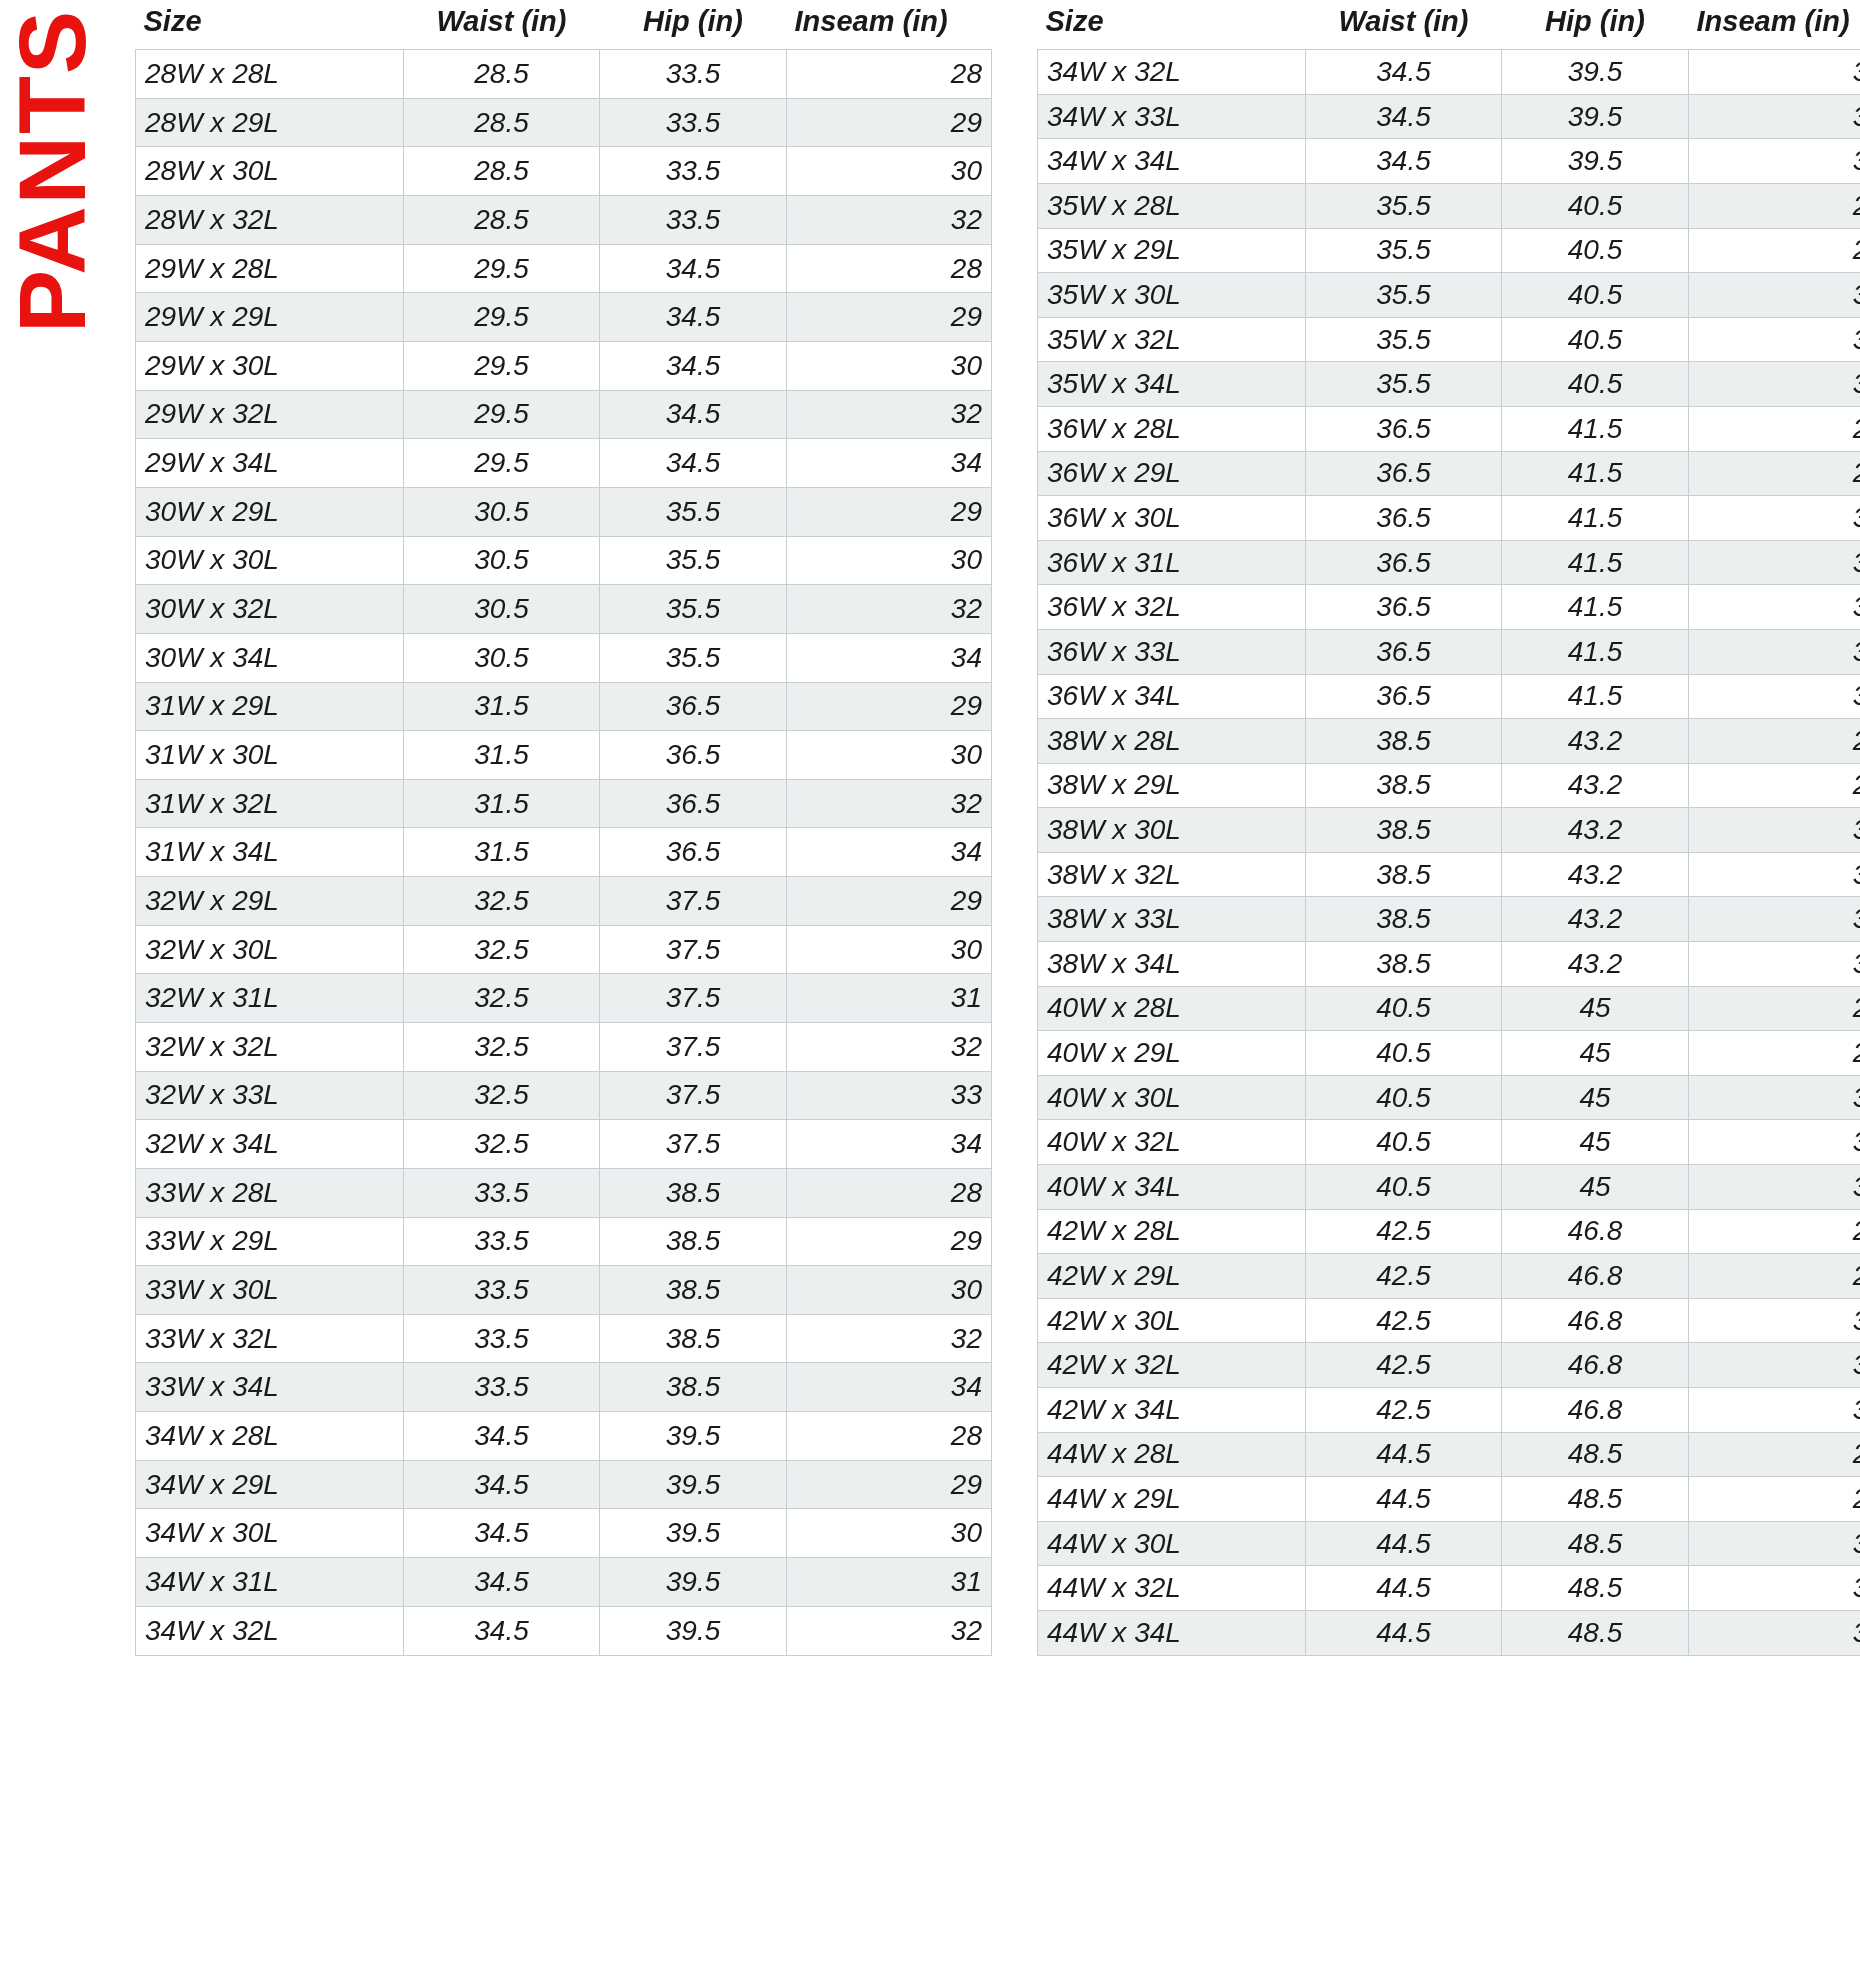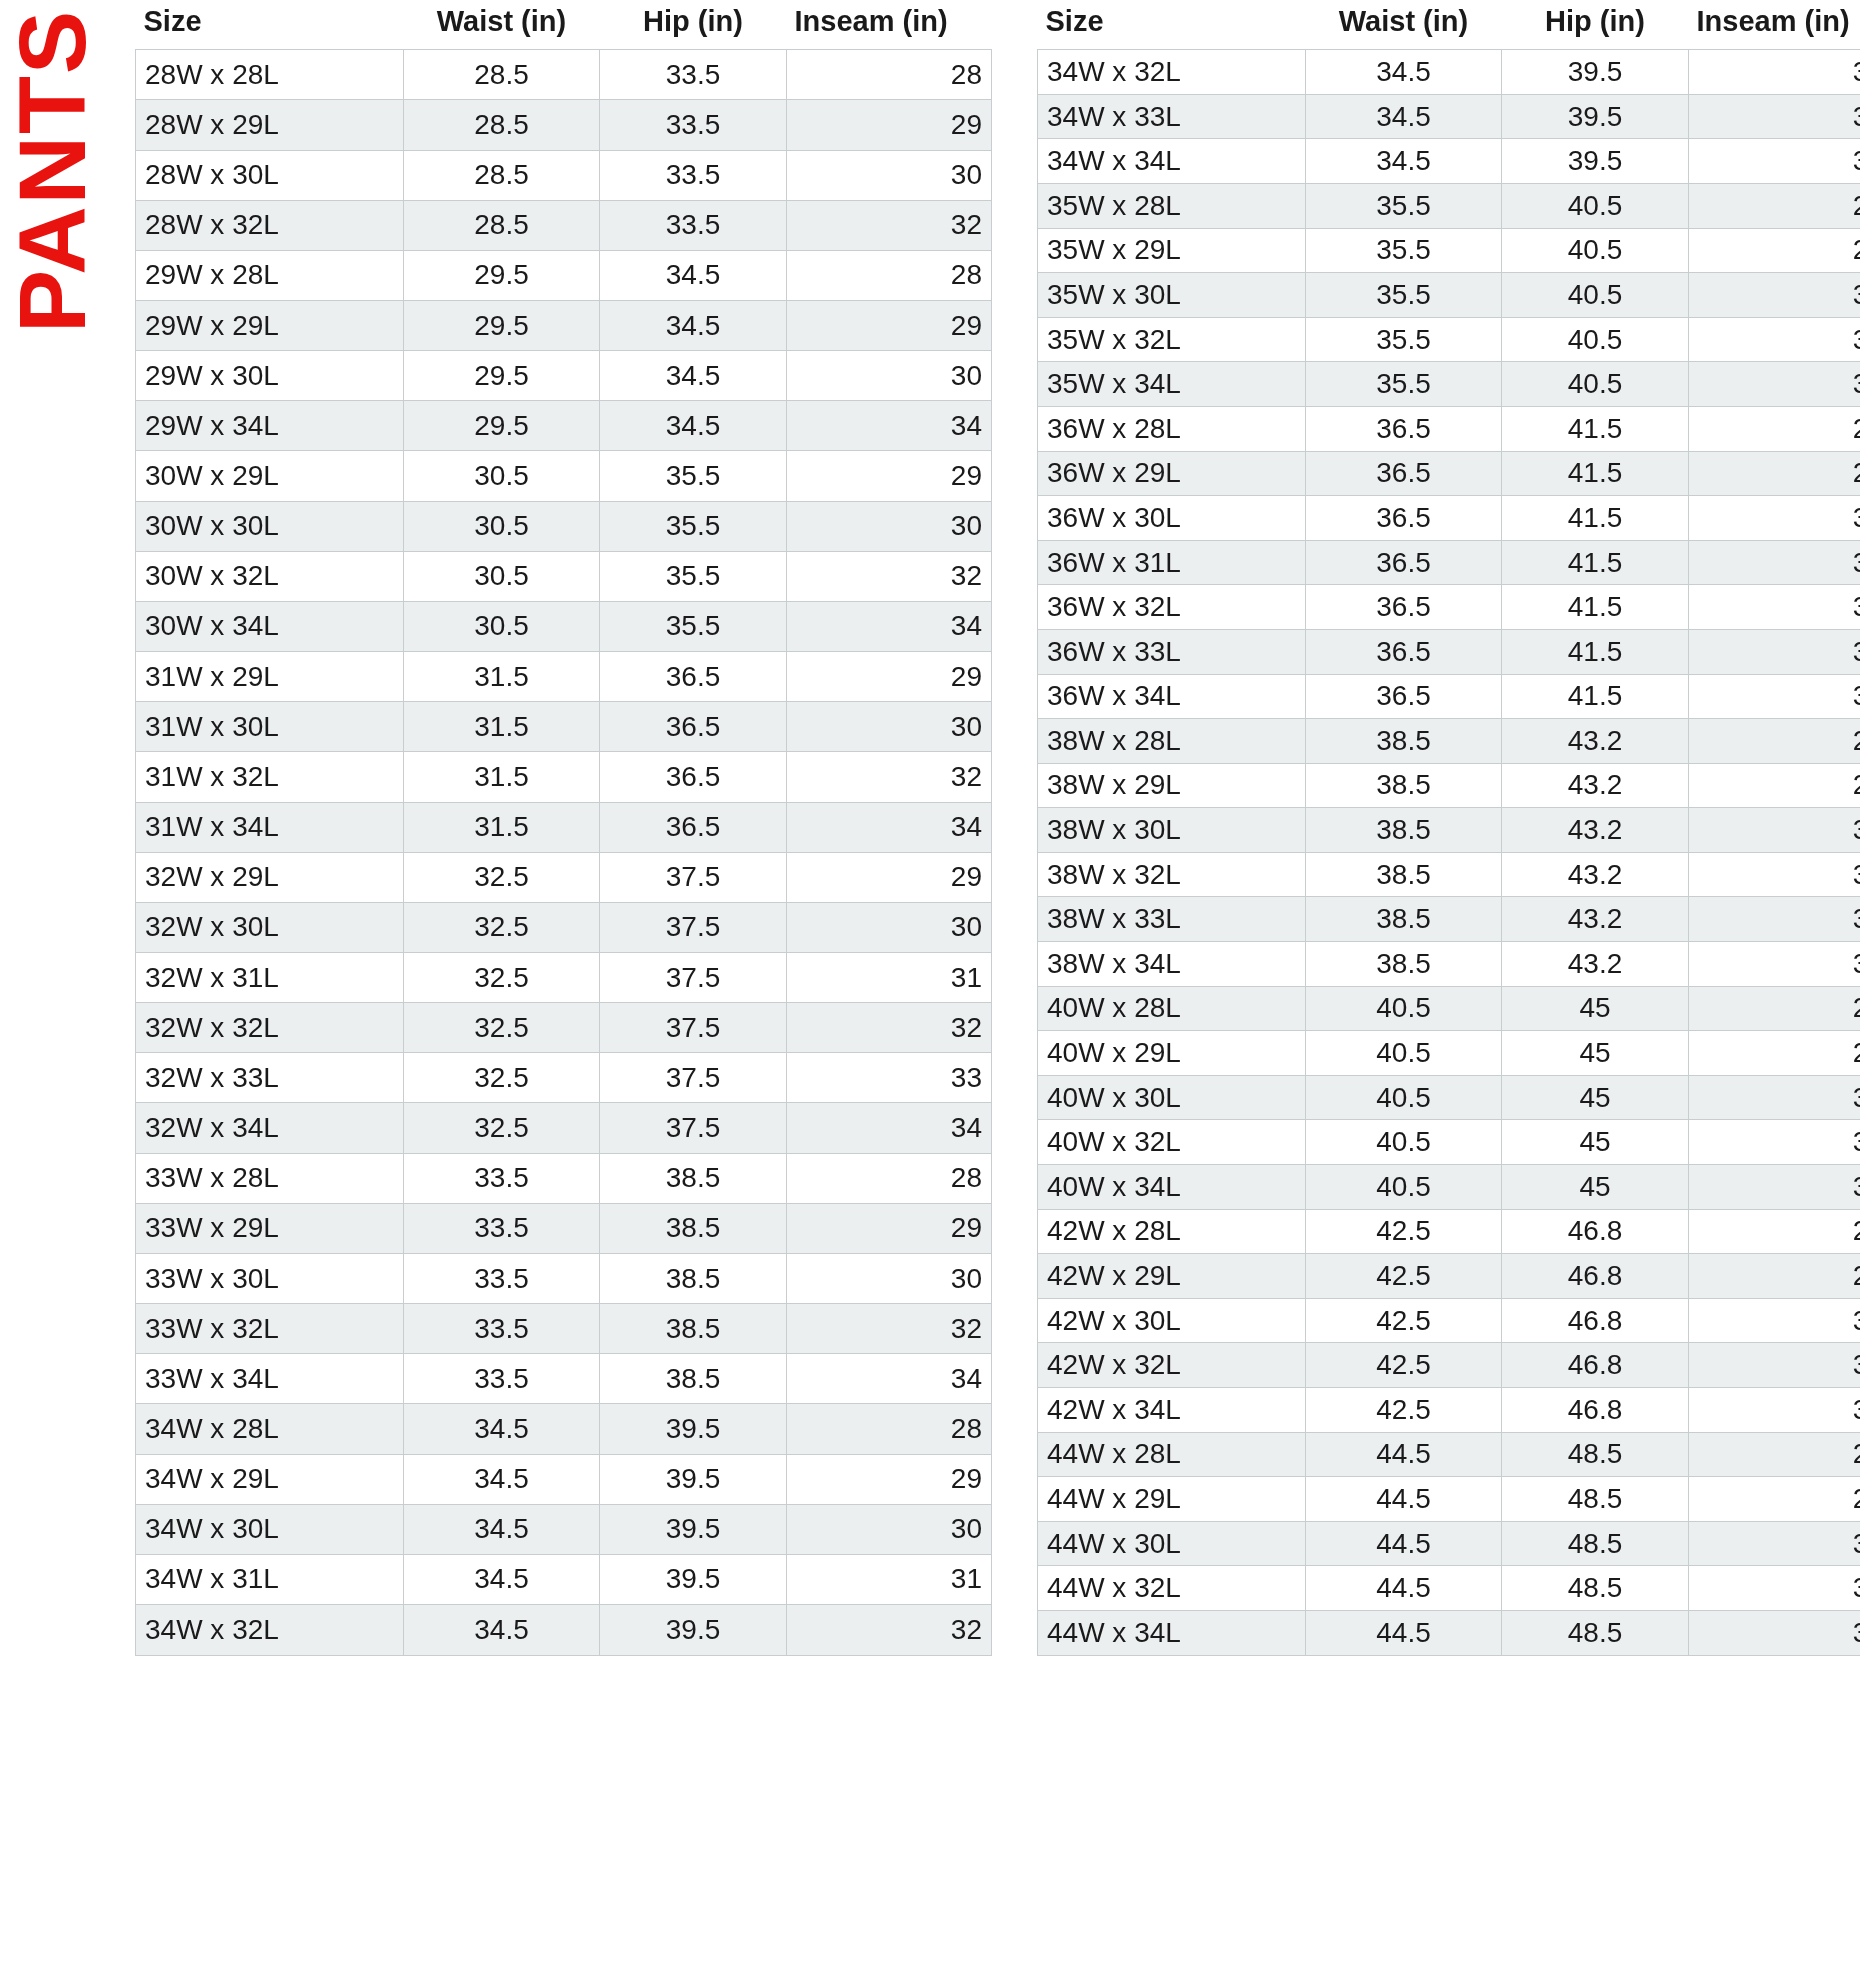--- a/index.html
+++ b/index.html
@@ -47,20 +47,21 @@
     display: flex;
     flex-direction: row;
     gap: 45px;
     padding-top: 0px;
   }
   table.size-table {
     border-collapse: collapse;
     table-layout: fixed;
     font-size: 28px;
     color: #1a1a1a;
+    font-style: italic;
   }
   table.size-table.left { width: 792px; }
   table.size-table.right { width: 792px; }
 
   table.size-table th {
     font-weight: bold;
     font-size: 29px;
     padding: 4.5px 8px 11.7px 8px;
     background: #ffffff;
     border: none;
@@ -152,20 +153,26 @@
             <td class="c-hip">34.5</td>
             <td class="c-inseam">29</td>
           </tr>
           <tr>
             <td class="c-size">29W x 30L</td>
             <td class="c-waist">29.5</td>
             <td class="c-hip">34.5</td>
             <td class="c-inseam">30</td>
           </tr>
           <tr>
+            <td class="c-size">29W x 32L</td>
+            <td class="c-waist">29.5</td>
+            <td class="c-hip">34.5</td>
+            <td class="c-inseam">32</td>
+          </tr>
+          <tr>
             <td class="c-size">29W x 34L</td>
             <td class="c-waist">29.5</td>
             <td class="c-hip">34.5</td>
             <td class="c-inseam">34</td>
           </tr>
           <tr>
             <td class="c-size">30W x 29L</td>
             <td class="c-waist">30.5</td>
             <td class="c-hip">35.5</td>
             <td class="c-inseam">29</td>

